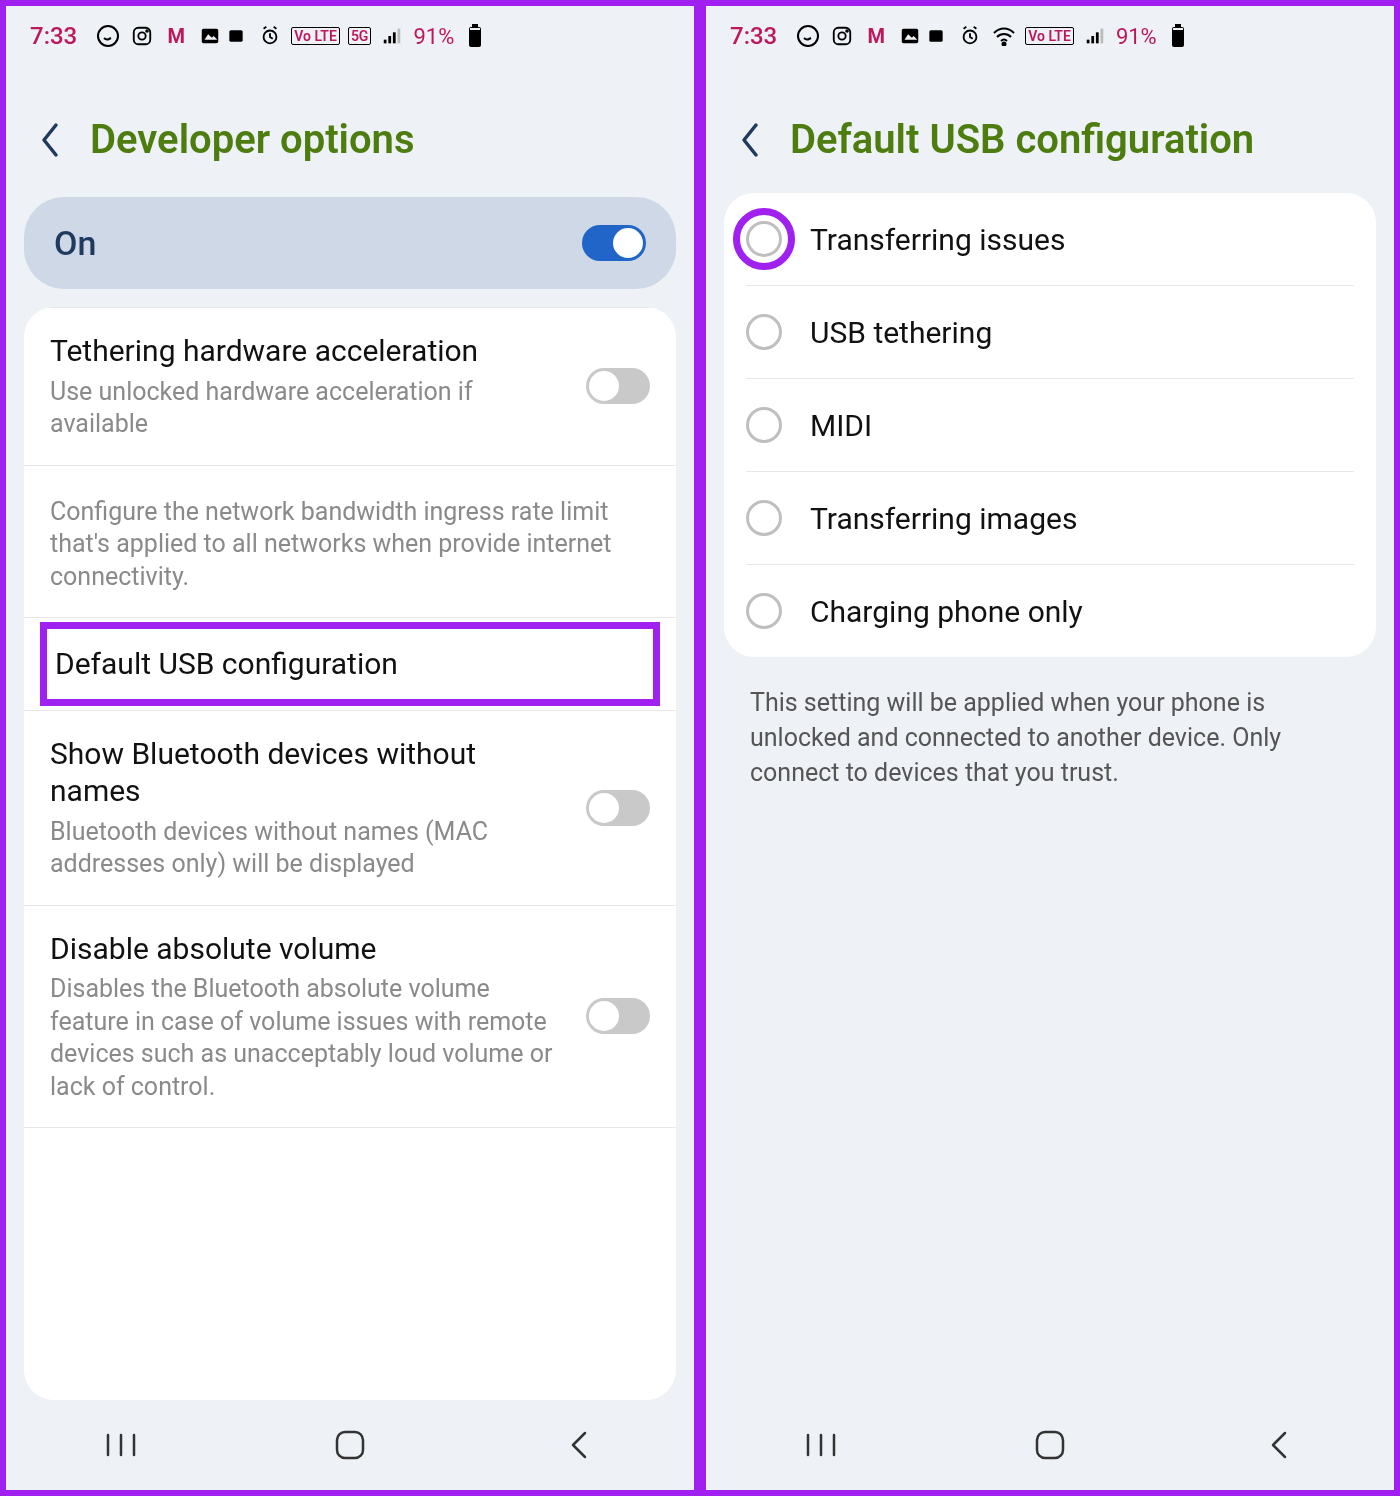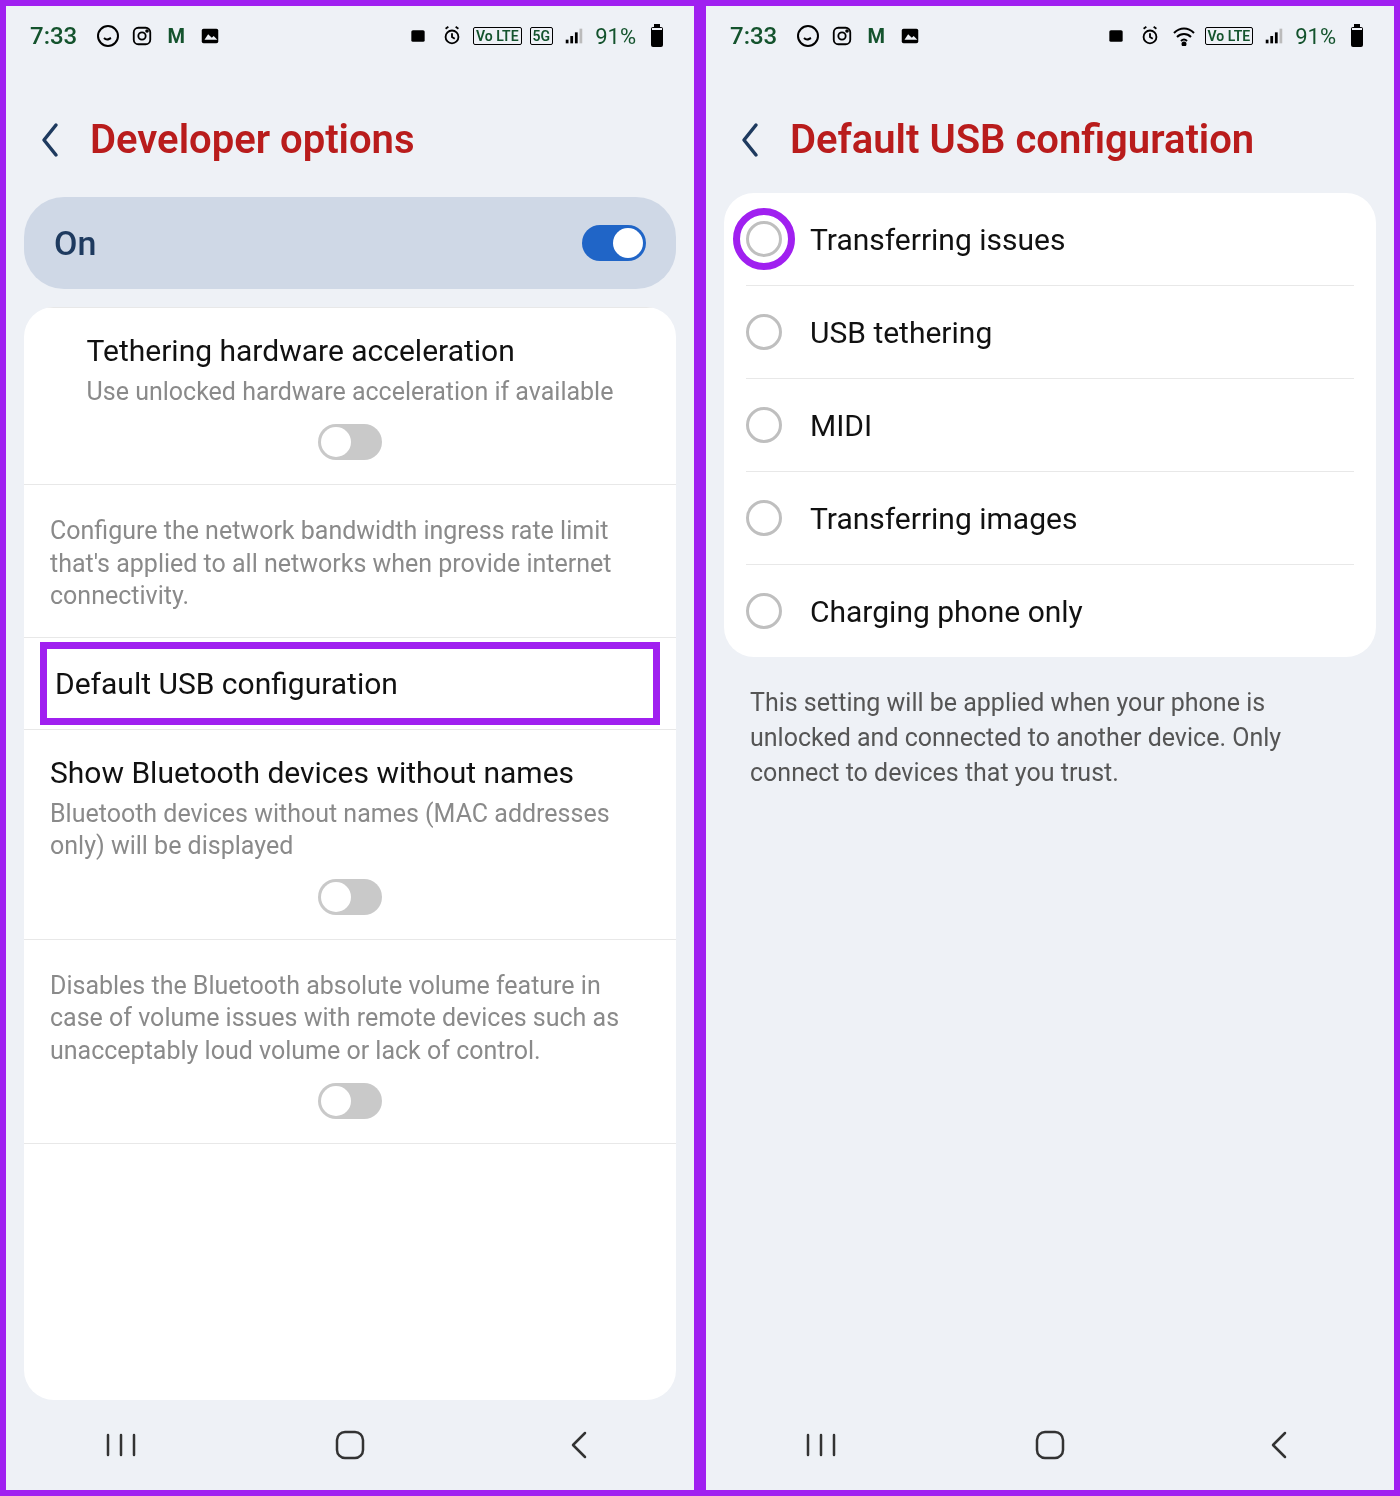--- a/index.html
+++ b/index.html
@@ -17,24 +17,23 @@
     background: #eef1f6;
     display: flex;
     flex-direction: column;
     position: relative;
   }
   
   .status-bar {
     height: 60px;
     display: flex;
     align-items: center;
-    justify-content: space-between;
     padding: 0 24px;
     font-size: 24px;
-    color: #14532d;
+    color: #be185d;
   }
   .status-left, .status-right {
     display: flex;
     align-items: center;
     gap: 8px;
   }
   .status-left .time { font-weight: 500; margin-right: 10px; }
   .status-ic { width: 26px; height: 26px; display:flex; align-items:center; justify-content:center; }
   .status-txt { font-size: 14px; font-weight: 600; border:1.5px solid #000; border-radius:2px; padding:1px 2px; line-height:1; }
   .batt-pct { font-size: 22px; }
@@ -42,21 +41,21 @@
   .header {
     display: flex;
     align-items: center;
     padding: 50px 24px 30px 24px;
     gap: 20px;
   }
   .back-arrow { width: 40px; height: 40px; display:flex; align-items:center; justify-content:center; }
   .header-title {
     font-size: 40px;
     font-weight: 600;
-    color: #b91c1c;
+    color: #4d7c0f;
   }
   
   .master-toggle {
     margin: 4px 18px 18px 18px;
     background: #cfd8e6;
     border-radius: 40px;
     padding: 26px 30px;
     display: flex;
     align-items: center;
     justify-content: space-between;
@@ -83,21 +82,20 @@
     margin: 0 18px 0 18px;
     overflow: hidden;
   }
   .card.flex-fill { flex:1; display:flex; flex-direction:column; }
   .scroll-area { flex:1; overflow:hidden; }
   .divider-line { height:1px; background:#e8e8e8; margin:0; }
   .row {
     padding: 24px 26px;
     display:flex; align-items:center; justify-content:space-between;
     gap: 16px;
-    flex-direction: column;
   }
   .row-text { flex:1; }
   .row-title { font-size: 30px; color:#111; line-height:1.25; }
   .row-sub { font-size: 25px; color:#8a8a8a; line-height:1.3; margin-top:6px; }
   .highlight-box {
     border: 7px solid #a020f0;
     margin: 4px 16px 4px 16px;
     padding: 16px 8px;
   }
   .highlight-box .row-title { font-size:30px; }
@@ -237,20 +235,21 @@
           <div class="row-sub">Bluetooth devices without names (MAC addresses only) will be displayed</div>
         </div>
         <div class="switch off">
             <div class="knob"></div>
           </div>
       </div>
       <div class="divider-line"></div>
 
       <div class="row">
         <div class="row-text">
+          <div class="row-title">Disable absolute volume</div>
           <div class="row-sub">Disables the Bluetooth absolute volume feature in case of volume issues with remote devices such as unacceptably loud volume or lack of control.</div>
         </div>
         <div class="switch off">
             <div class="knob"></div>
           </div>
       </div>
       <div class="divider-line"></div>
 
     </div>
   </div>

